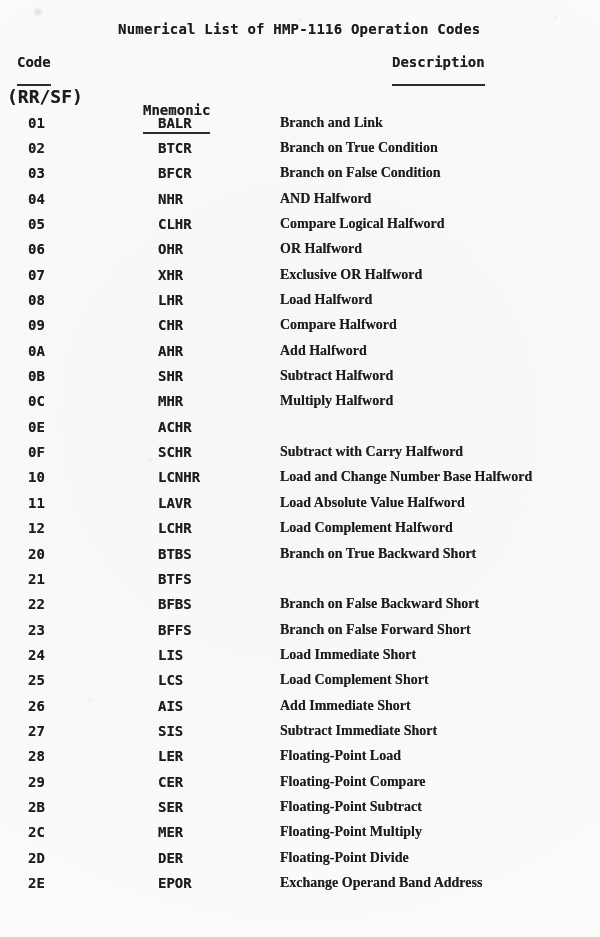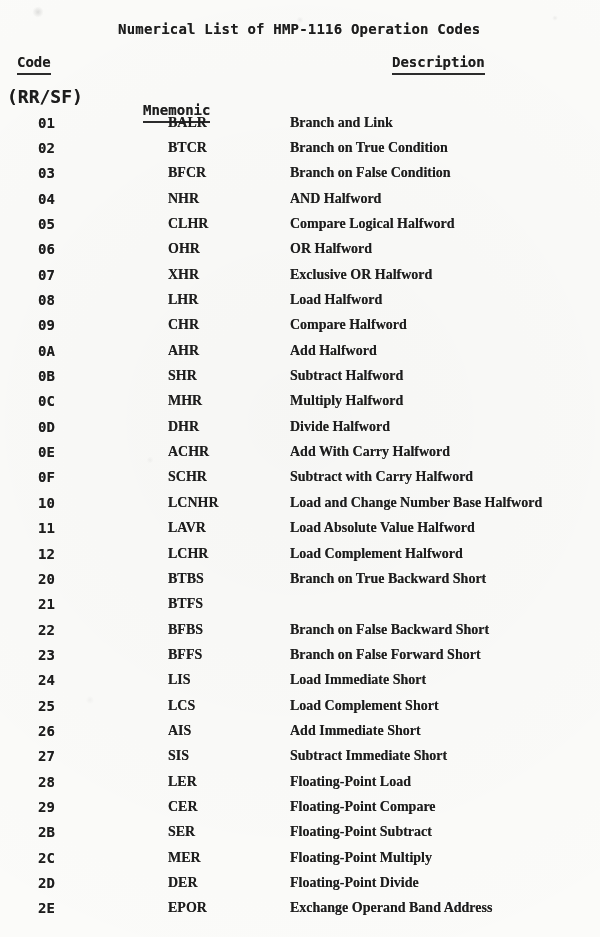--- a/index.html
+++ b/index.html
@@ -41,57 +41,55 @@
     top: 21px;
     font-size: 14px;
     letter-spacing: 0.2px;
     white-space: nowrap;
   }
   .col-header {
     position: absolute;
     top: 54px;
     font-size: 14px;
     border-bottom: 2px solid #2c2c2c;
-    padding-bottom: 3px;
+    padding-bottom: 14px;
     white-space: nowrap;
   }
   .col-header.code        { left: 17px; }
   .col-header.mnemonic    { left: 143px; margin-top: 48px; }
   .col-header.description { left: 392px; }
   .format-label {
     position: absolute;
     left: 7px;
     top: 86px;
     font-size: 18px;
     white-space: nowrap;
   }
   .opcode-table {
     position: absolute;
     left: 0;
     top: 110px;
     right: 12px;
-    margin-left: 10px;
   }
   .op-row {
     display: flex;
     align-items: center;
     height: 25.35px;
     font-size: 14px;
     white-space: nowrap;
   }
   .cell-code {
     width: 158px;
     padding-left: 28px;
     box-sizing: border-box;
     flex: 0 0 auto;
   }
   .cell-mnemonic {
     width: 122px;
     flex: 0 0 auto;
-    font-family: Liberation Serif, serif;
   }
   .cell-description {
     flex: 1 1 auto;
     font-family: Liberation Serif, serif;
   }
 </style>
 </head>
 <body>
 
 <div class="scan-page">
@@ -172,30 +170,24 @@
       <span class="cell-mnemonic ink">SHR</span>
       <span class="cell-description ink">Subtract Halfword</span>
     </div>
 
     <div class="op-row">
       <span class="cell-code ink">0C</span>
       <span class="cell-mnemonic ink">MHR</span>
       <span class="cell-description ink">Multiply Halfword</span>
     </div>
 
-    <div class="op-row">
-      <span class="cell-code ink">0D</span>
-      <span class="cell-mnemonic ink">DHR</span>
-      <span class="cell-description ink">Divide Halfword</span>
-    </div>
 
     <div class="op-row">
       <span class="cell-code ink">0E</span>
       <span class="cell-mnemonic ink">ACHR</span>
-      <span class="cell-description ink">Add With Carry Halfword</span>
     </div>
 
     <div class="op-row">
       <span class="cell-code ink">0F</span>
       <span class="cell-mnemonic ink">SCHR</span>
       <span class="cell-description ink">Subtract with Carry Halfword</span>
     </div>
 
     <div class="op-row">
       <span class="cell-code ink">10</span>

